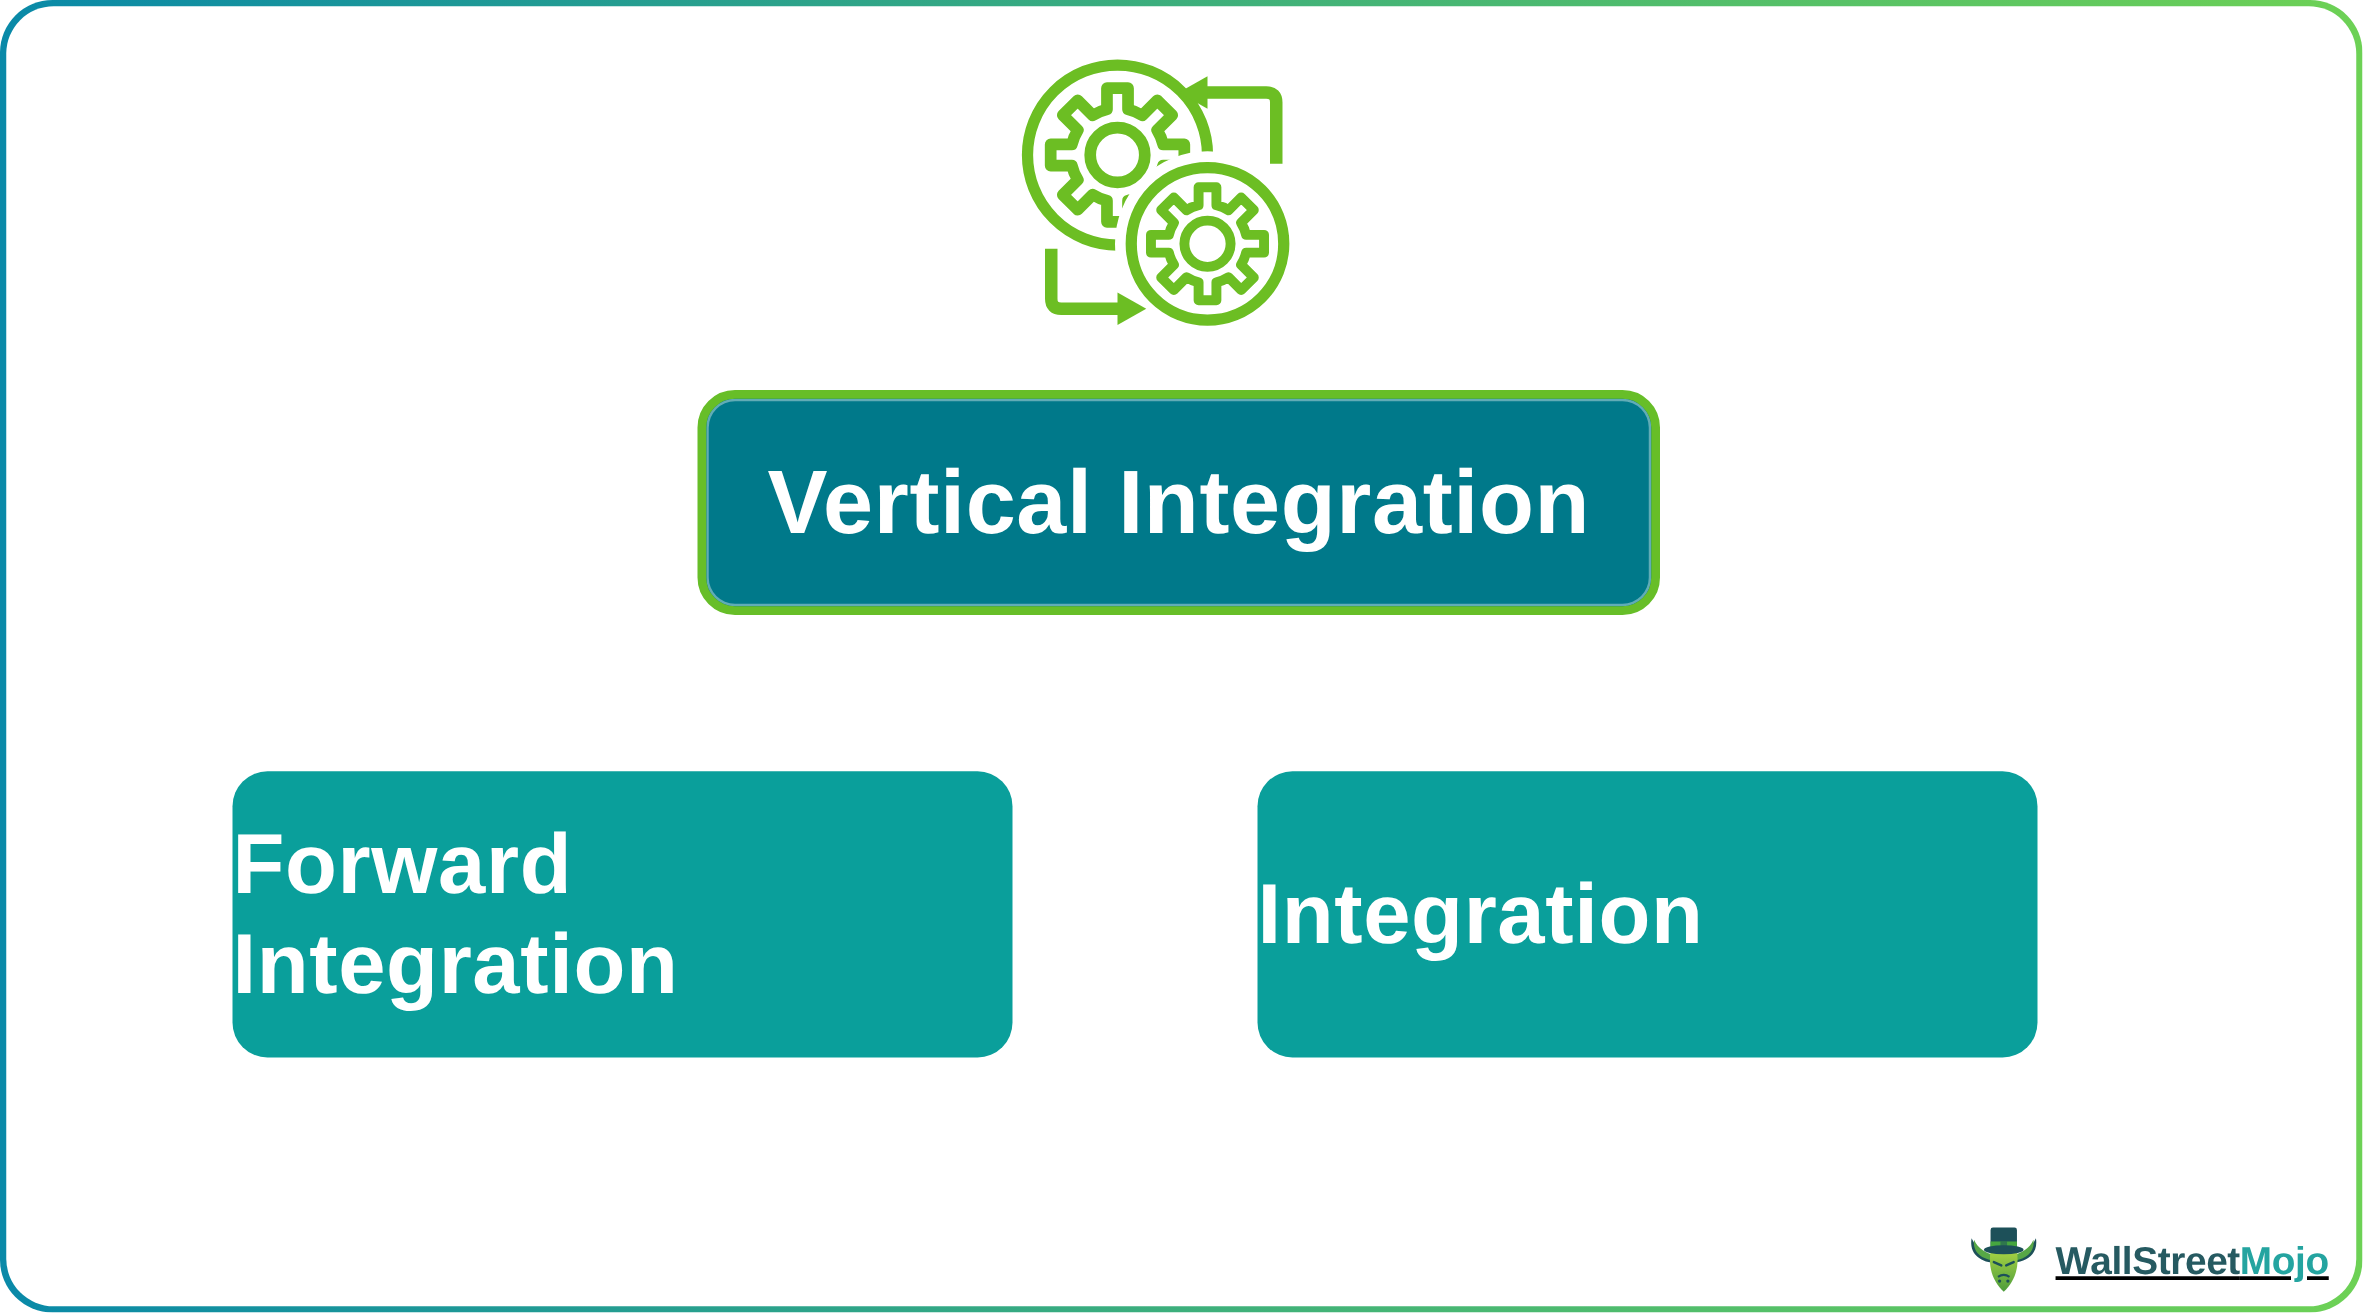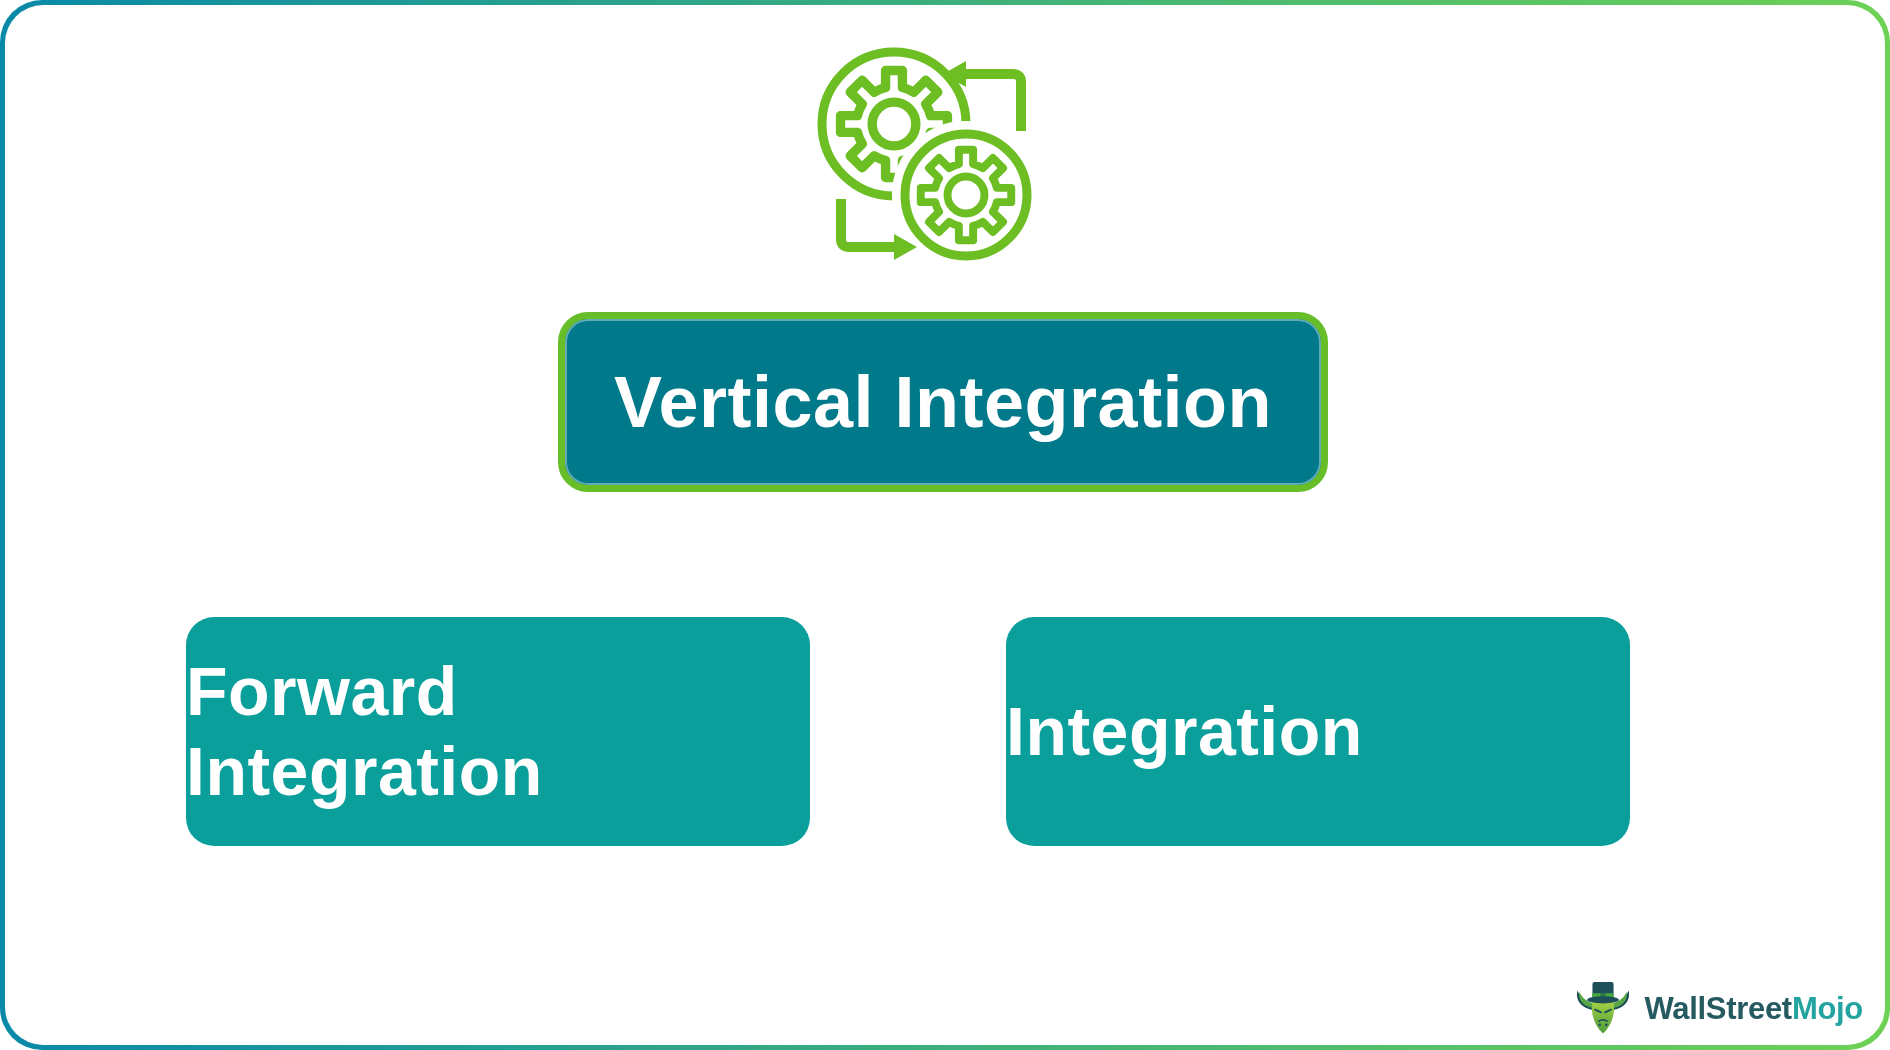--- a/index.html
+++ b/index.html
@@ -79,20 +79,21 @@
     text-align: center;
     white-space: nowrap;
   }
   .logo {
     position: absolute;
     right: 22px;
     bottom: 2px;
     display: flex;
     align-items: center;
     gap: 8px;
+    text-decoration: underline;
   }
   .logo .bull { width: 66px; height: 68px; }
   .logo-text {
     font-size: 31px;
     font-weight: 700;
     letter-spacing: -0.3px;
     white-space: nowrap;
   }
   .logo-text .ws   { color: #265A61; }
   .logo-text .mojo { color: #24A4A0; }

